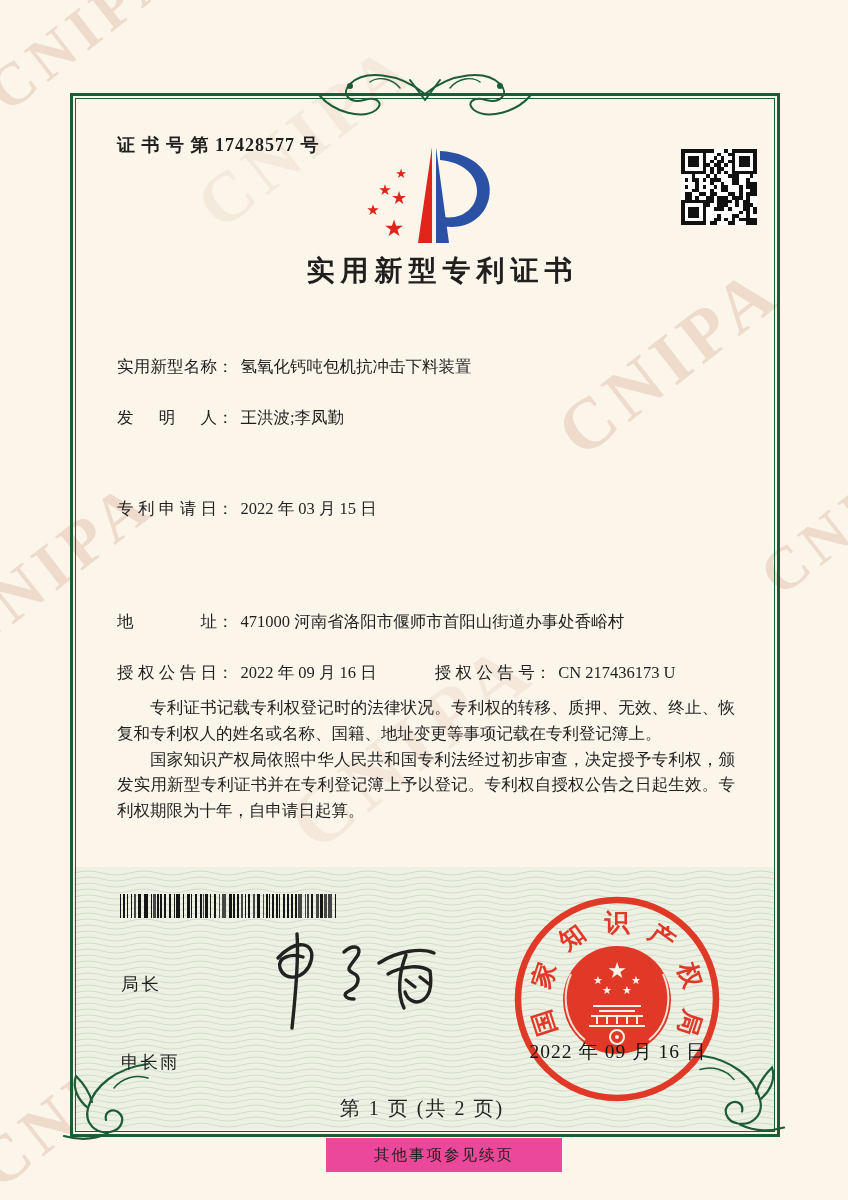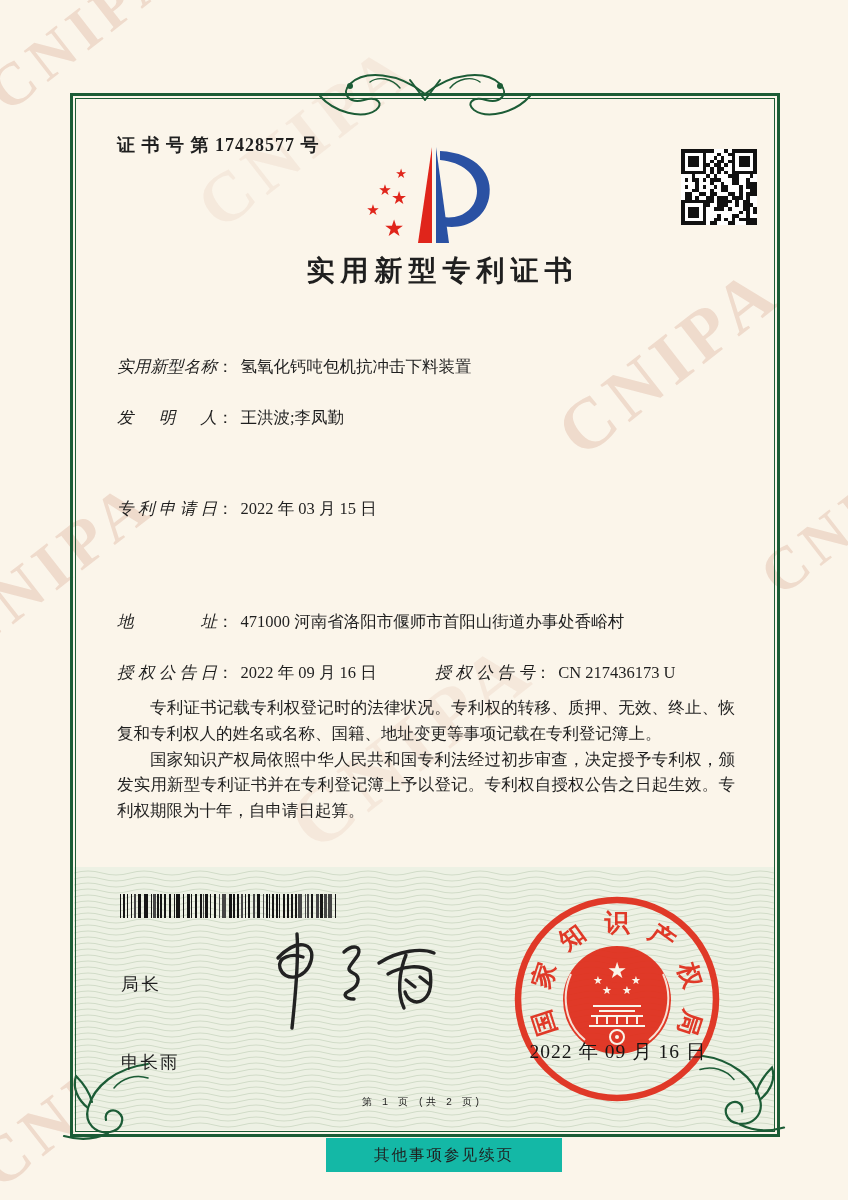--- a/index.html
+++ b/index.html
@@ -30,34 +30,34 @@
   .orn{position:absolute;z-index:4;}
 
   
   .c{position:absolute;z-index:5;}
   .certno{left:117px;top:133px;font-size:18px;letter-spacing:1px;font-weight:bold;}
   .logo{left:330px;top:131px;width:175px;height:126px;}
   .qr{left:681px;top:149px;width:76px;height:76px;}
   .title{left:0;right:0;top:252px;text-align:center;font-size:28px;font-weight:bold;
          letter-spacing:6px;padding-left:37px;}
   .row{left:117px;font-size:16.5px;white-space:nowrap;}
-  .lbl{display:inline-block;width:100px;text-align:justify;text-align-last:justify;vertical-align:bottom;font-style:italic;}
+  .lbl{display:inline-block;width:100px;text-align:justify;text-align-last:justify;vertical-align:bottom;}
   .val{margin-left:7px;text-align:right;}
   .g2{margin-left:58px;margin-top:12px;}
   .paras{left:117px;top:695px;width:618px;font-size:16.5px;line-height:25.8px;text-align:justify;}
   .paras p{margin:0;text-indent:2em;}
   .barcode{left:120px;top:894px;width:220px;height:24px;}
   .signoff-title{left:121px;top:972px;font-size:17.5px;letter-spacing:3px;font-family:"Liberation Sans","DejaVu Sans",sans-serif;text-align:right;}
   .signoff-name{left:121px;top:1050px;font-size:17.5px;letter-spacing:2px;font-family:"Liberation Sans","DejaVu Sans",sans-serif;}
   .sig{left:248px;top:928px;width:210px;height:112px;}
   .seal{left:505px;top:886px;width:225px;height:225px;z-index:6;opacity:.95;}
   .sealdate{left:512px;top:1038px;width:212px;text-align:center;font-size:19.5px;
             letter-spacing:1px;color:#161616;z-index:7;}
-  .pageinfo{left:70px;top:1095px;width:704px;text-align:center;font-size:10px;letter-spacing:2px;font-family:Liberation Mono, monospace;}
-  .note{left:326px;top:1138px;width:236px;height:34px;background:#14b8a6;text-align:center;
+  .pageinfo{left:70px;top:1095px;width:704px;text-align:center;font-size:20px;letter-spacing:2px;}
+  .note{left:326px;top:1138px;width:236px;height:34px;background:#ec4899;text-align:center;
         font-size:15.5px;line-height:34px;letter-spacing:2px;z-index:5;}
 </style>
 </head>
 <body>
 
 <div class="page">
 
   <div class="wm" style="left:-28px;top:-4px;font-size:60px;">CNIPA</div>
   <div class="wm" style="left:180px;top:96px;font-size:70px;color:rgba(209,150,125,0.12);">CNIPA</div>
   <div class="wm" style="left:540px;top:320px;font-size:72px;">CNIPA</div>

